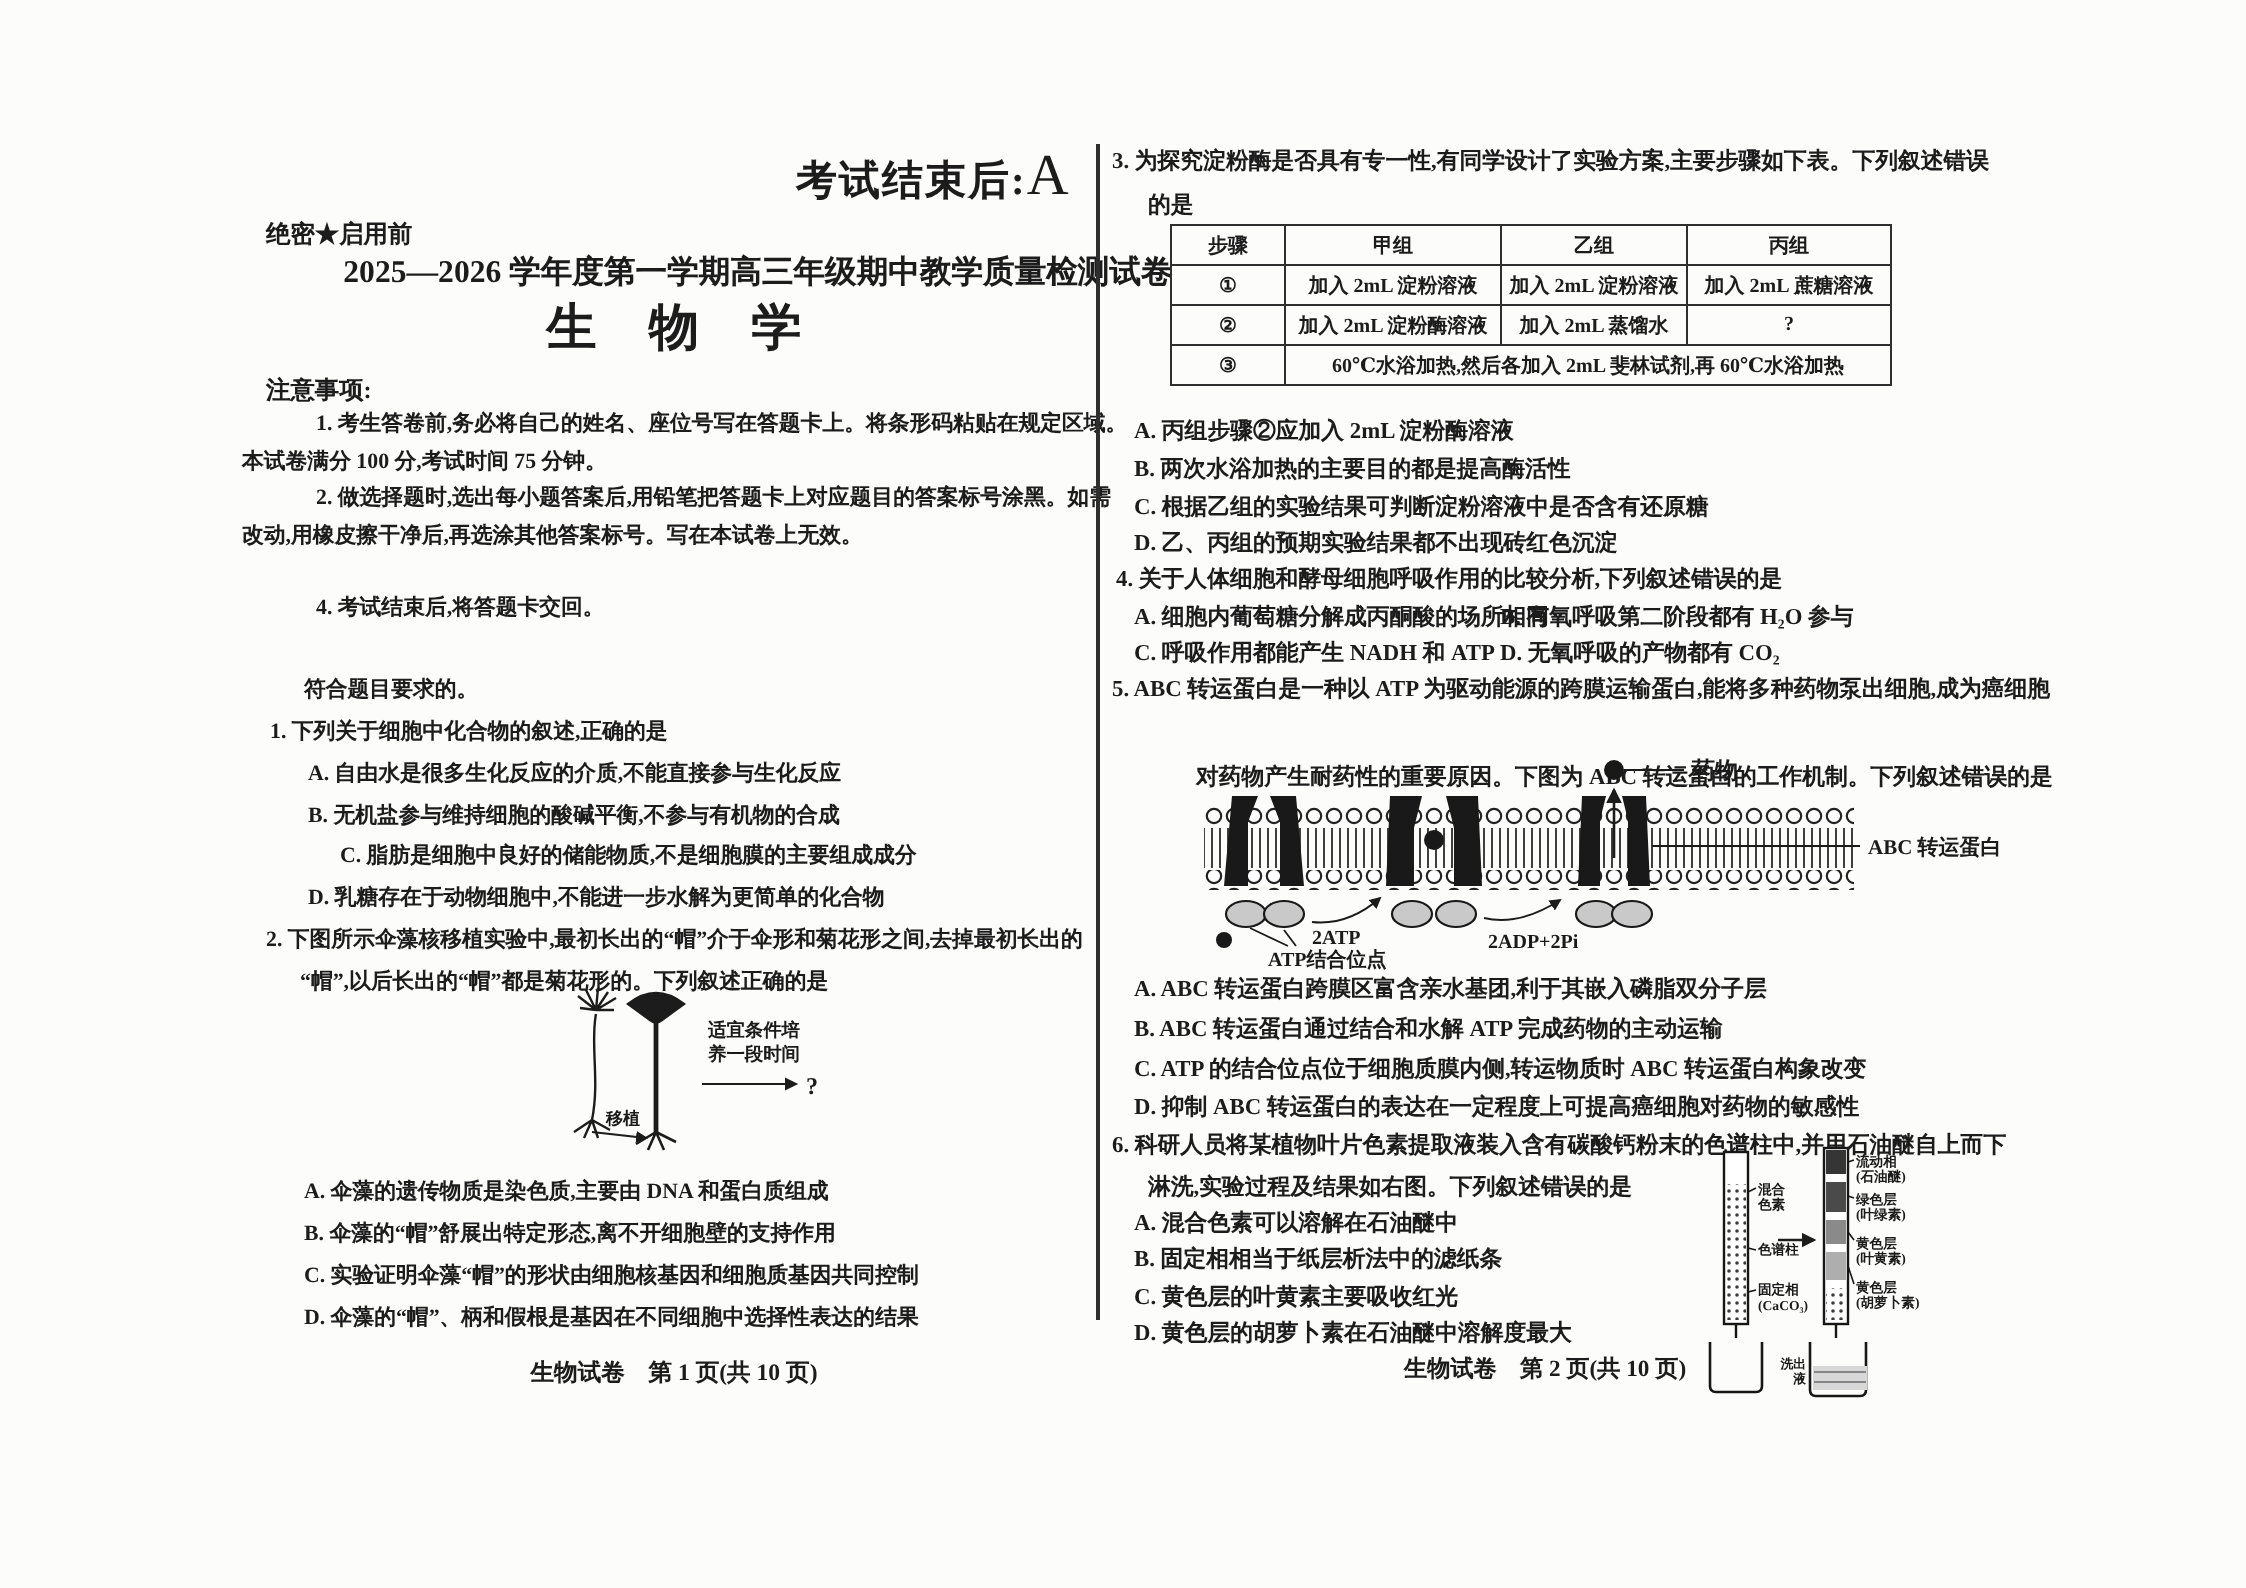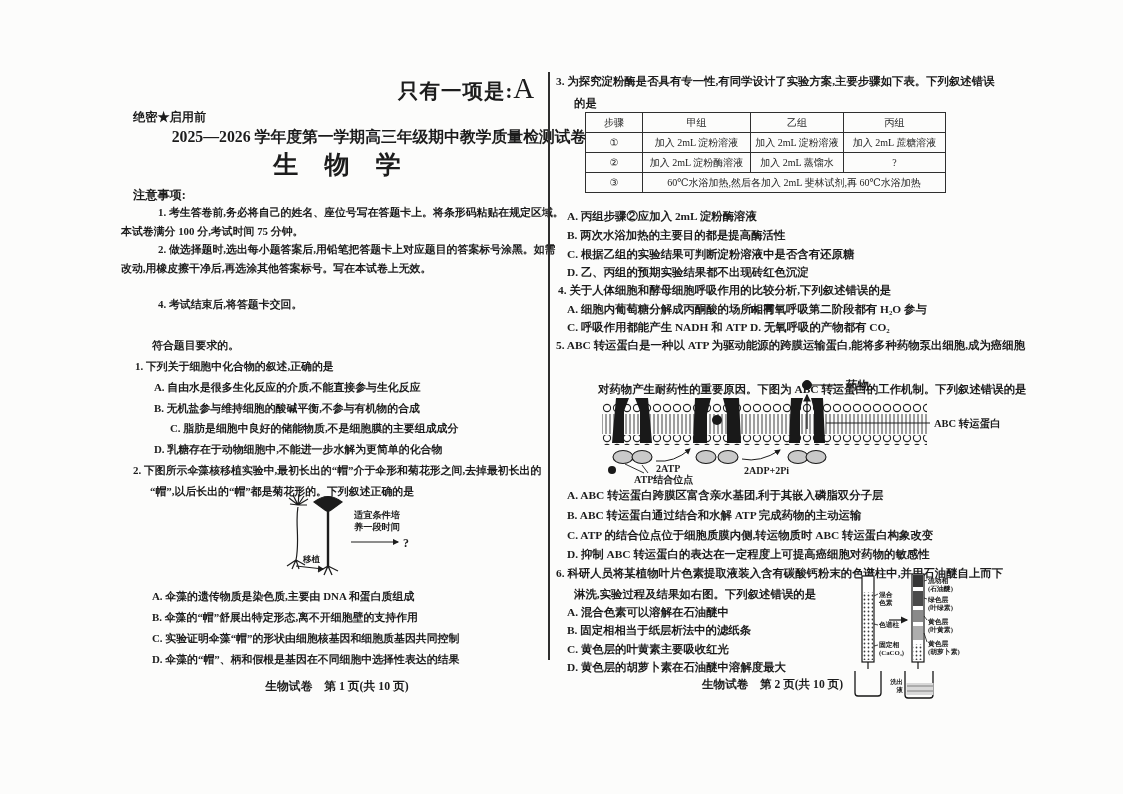--- a/index.html
+++ b/index.html
@@ -13,32 +13,32 @@
   .fs-l{font-size:10.9px;}       
   .fs-r{font-size:11.4px;}       
   .center{text-align:center;}
   .divider{position:absolute;width:1.6px;background:#2e2e2e;}
   .papertype{font-size:20.5px;font-weight:700;letter-spacing:1px;}
   .papertype .A{font-size:29px;font-weight:500;letter-spacing:0;}
   .examtitle{font-size:15.8px;font-weight:700;margin-left:42px;}
   .subject{font-size:25px;font-weight:700;letter-spacing:1.05em;text-indent:1.05em;}
   .small-b{font-size:12.2px;font-weight:700;}
   .footer{font-size:11.8px;font-weight:600;}
-  table.exp{position:absolute;border-collapse:collapse;font-size:10px;font-weight:400;
+  table.exp{position:absolute;border-collapse:collapse;font-size:10px;font-weight:700;
     text-align:center;table-layout:fixed;color:#1c1c1c;}
   table.exp td{border:1.2px solid #2f2f2f;padding:0;height:19px;overflow:hidden;white-space:nowrap;}
   svg{position:absolute;overflow:visible;}
   svg text{font-family:"Liberation Serif","DejaVu Serif",serif;font-weight:600;fill:#1b1b1b;}
 </style>
 </head>
 <body>
 
 <div class="sheet">
 
-  <div class="t papertype" style="left:398px;top:74px;"><span>只有一项是:</span><span class="A">A</span></div>
+  <div class="t papertype" style="left:398px;top:74px;"><span>考试结束后:</span><span class="A">A</span></div>
 
   <div class="t small-b" style="left:133px;top:111px;">绝密★启用前</div>
   <div class="t examtitle center" style="left:128px;top:129px;width:418px;">2025—2026 学年度第一学期高三年级期中教学质量检测试卷</div>
   <div class="t subject center" style="left:128px;top:152px;width:418px;">生物学</div>
 
   <div class="t small-b" style="left:133px;top:189px;">注意事项:</div>
   <div class="t fs-l" style="left:158px;top:207px;">1. 考生答卷前,务必将自己的姓名、座位号写在答题卡上。将条形码粘贴在规定区域。</div>
   <div class="t fs-l" style="left:121px;top:226px;">本试卷满分 100 分,考试时间 75 分钟。</div>
   <div class="t fs-l" style="left:158px;top:244px;">2. 做选择题时,选出每小题答案后,用铅笔把答题卡上对应题目的答案标号涂黑。如需</div>
   <div class="t fs-l" style="left:121px;top:263px;">改动,用橡皮擦干净后,再选涂其他答案标号。写在本试卷上无效。</div>

